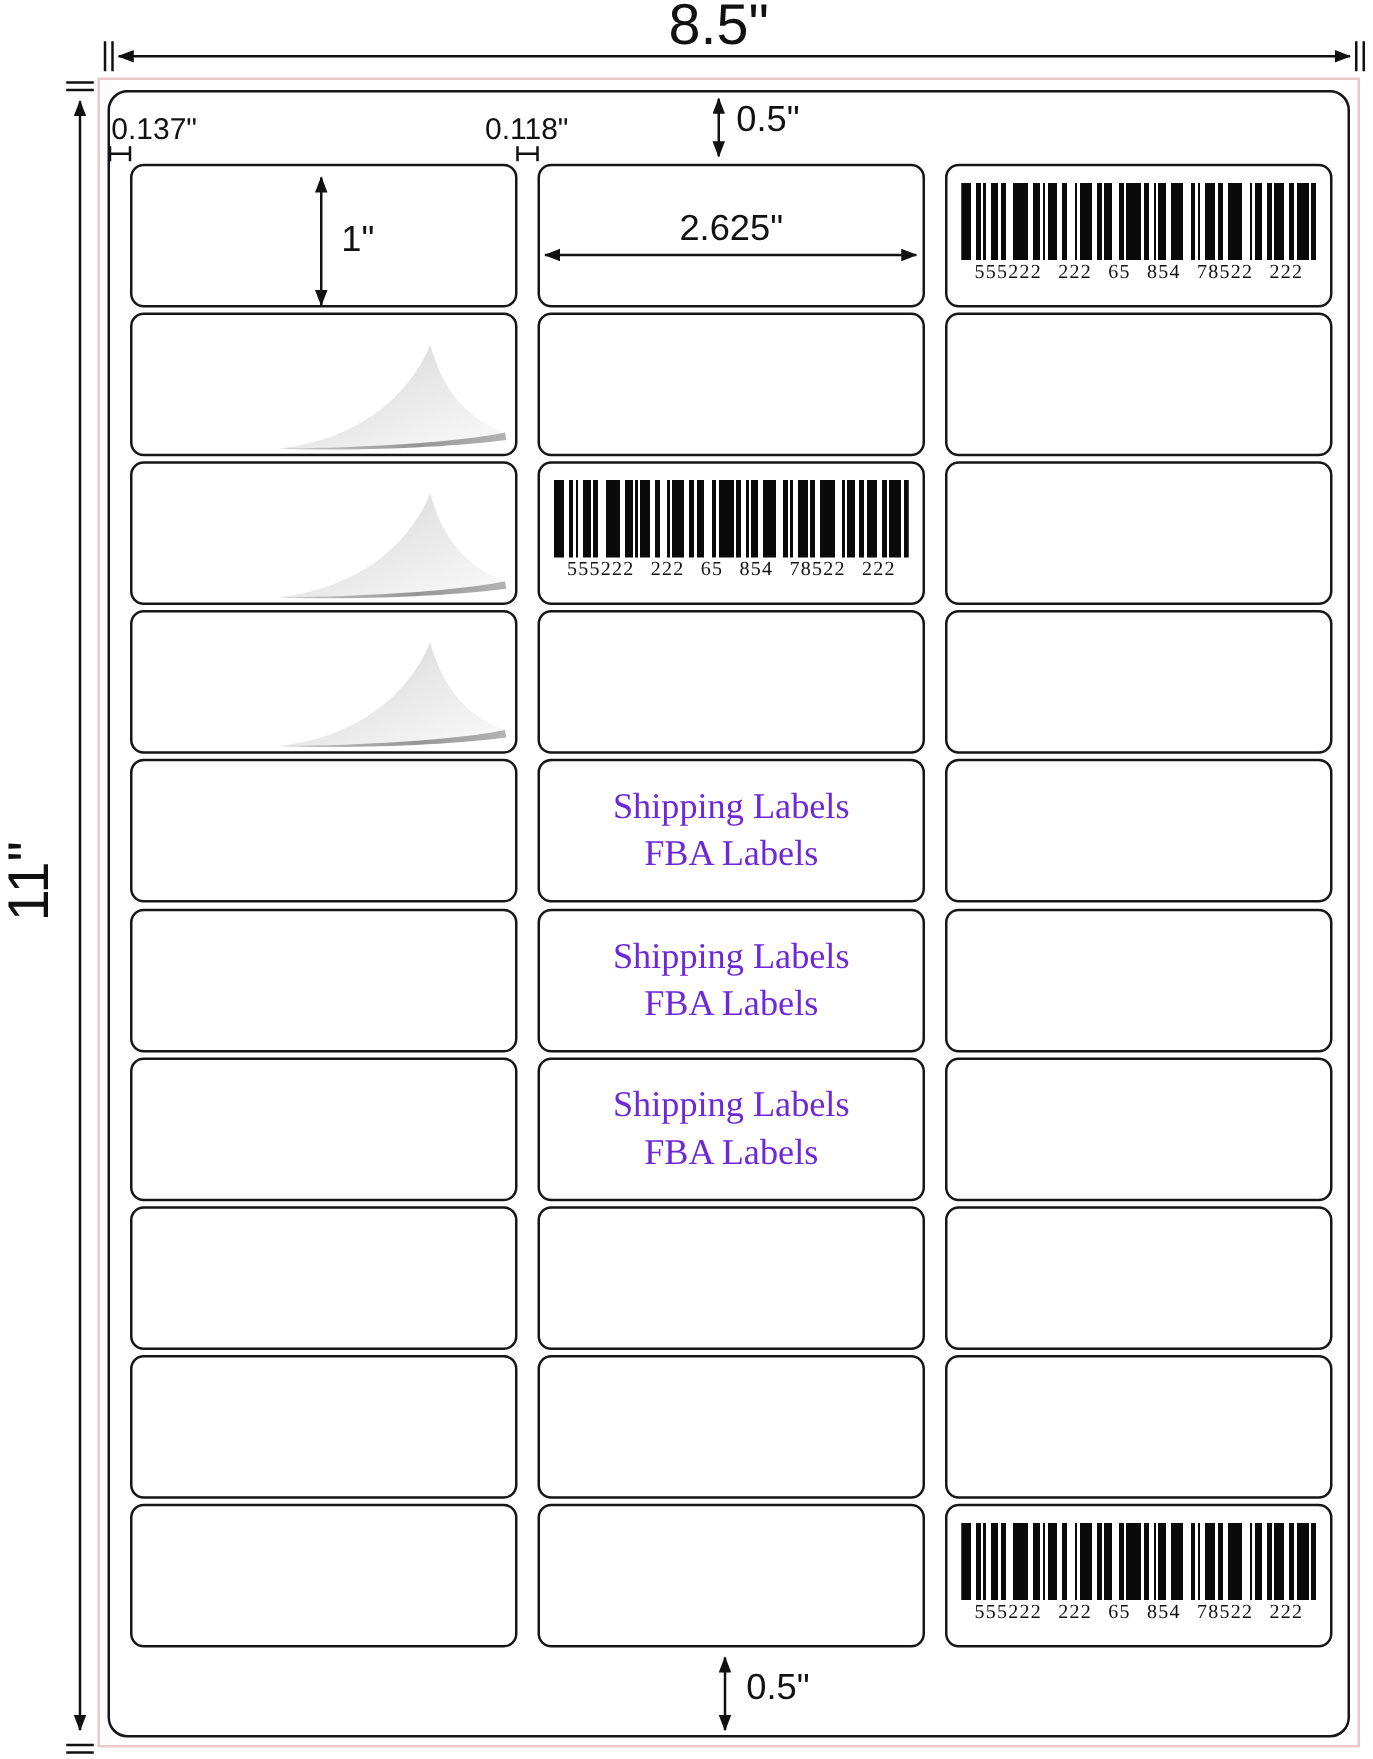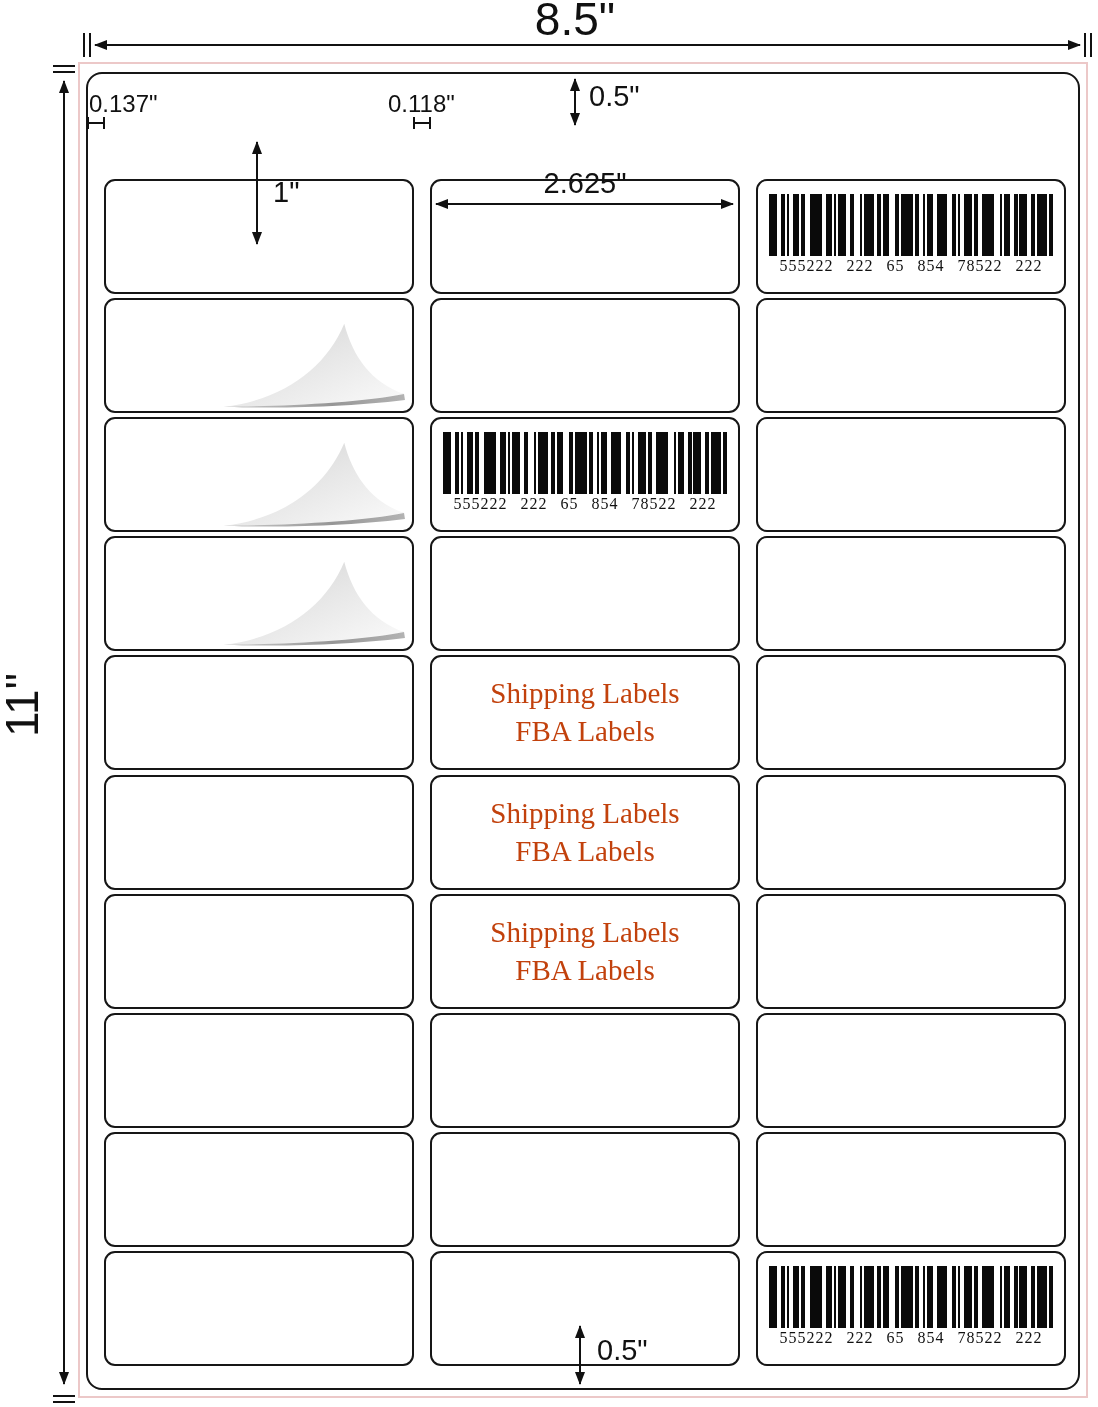--- a/index.html
+++ b/index.html
@@ -7,32 +7,32 @@
          font-family:"Liberation Sans",sans-serif;color:#111;}
   
   .pink-rect{position:absolute;left:78px;top:62px;width:1010px;height:1336px;
              border:2px solid #ecc8c8;box-sizing:border-box;z-index:0;}
   .sheet{position:absolute;left:86px;top:72px;width:994px;height:1318px;
          border:2.5px solid #161616;border-radius:16px;box-sizing:border-box;
          background:#fff;z-index:1;}
   
   #grid{position:absolute;left:0;top:0;width:100%;height:100%;z-index:2;}
   .label-cell{position:absolute;background:#fff;border:2px solid #161616;
-              border-radius:11px;box-sizing:border-box;overflow:hidden;margin-top:48px;}
+              border-radius:11px;box-sizing:border-box;overflow:hidden;}
   
   .bc{position:absolute;left:11px;right:11px;top:13px;bottom:7px;
       display:flex;flex-direction:column;}
   .bc-bars{width:100%;height:62px;display:block;}
   .bc-num{text-align:center;font-family:"Liberation Serif",serif;font-size:16px;
           letter-spacing:1px;word-spacing:8px;color:#111;line-height:1.2;
           white-space:nowrap;}
   
   .lbl-text{position:absolute;inset:0;display:flex;flex-direction:column;
             align-items:center;justify-content:center;
-            font-family:"Liberation Serif",serif;font-size:29px;color:#c2410c;
+            font-family:"Liberation Serif",serif;font-size:29px;color:#6d28d9;
             line-height:1.28;}
   
   .peel{position:absolute;right:1px;bottom:1px;width:63%;height:88%;}
   
   #dims-svg{position:absolute;left:0;top:0;z-index:3;pointer-events:none;}
   .dim-text{position:absolute;z-index:4;white-space:nowrap;}
   .dim-lg{font-size:46px;}
   .dim-md{font-size:29px;}
   .dim-sm{font-size:24px;}
   #dim-sheet-width{left:75px;top:-8px;width:1000px;text-align:center;}

